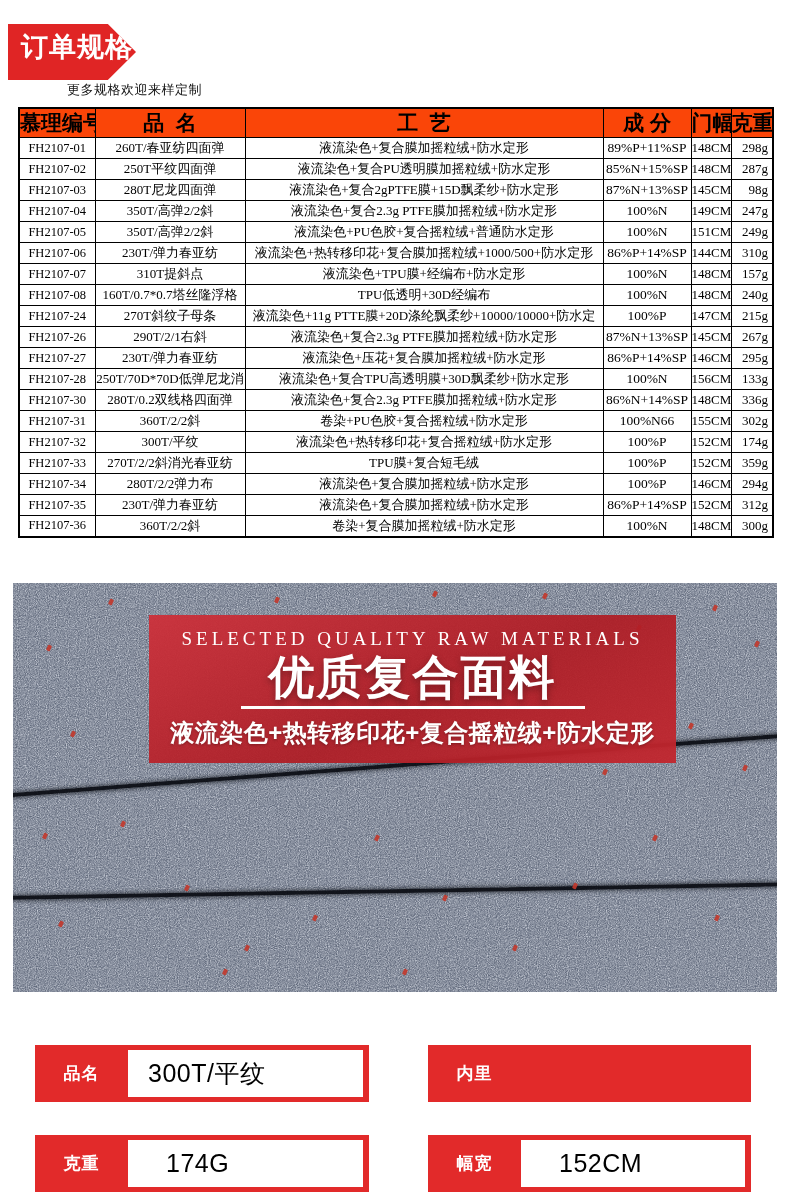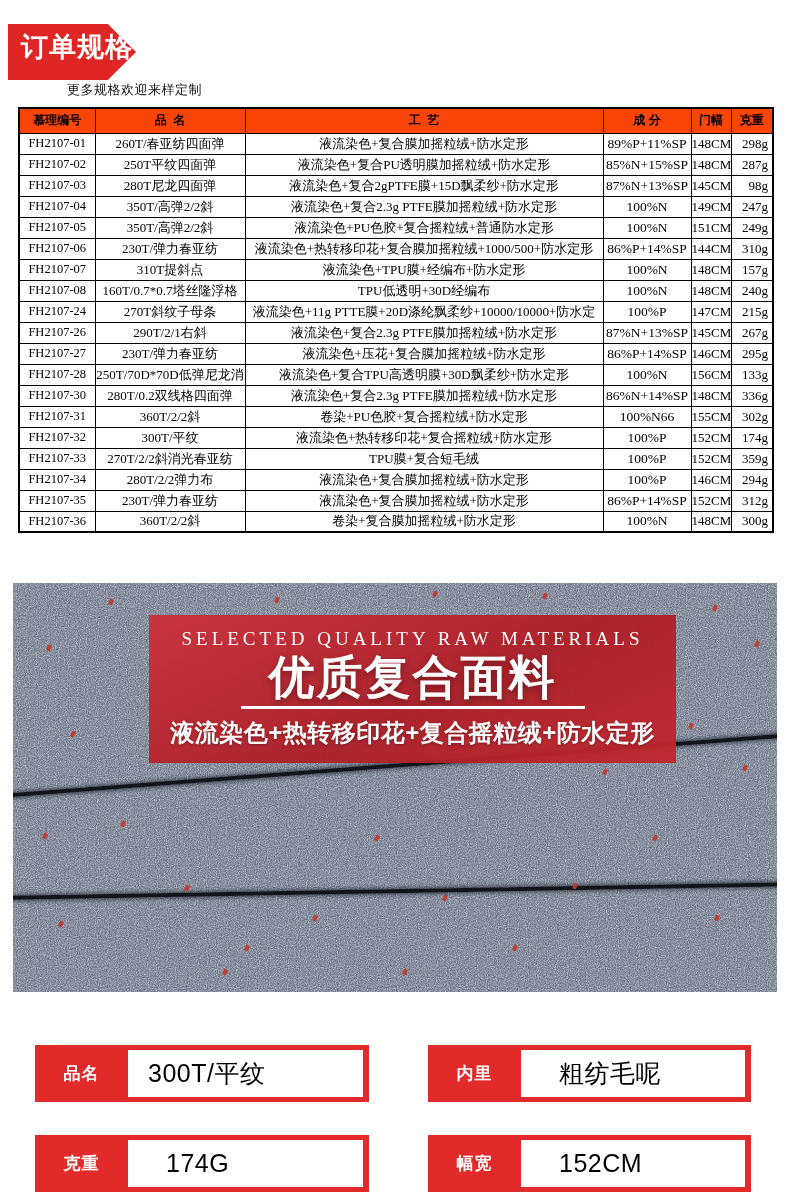--- a/index.html
+++ b/index.html
@@ -39,21 +39,21 @@
   }
   table.spec th,table.spec td{
     border:1px solid #000;
     white-space:pre;overflow:hidden;
     text-align:center;vertical-align:middle;
   }
   table.spec{border:2px solid #000;}
   table.spec th{
     background:var(--table-header);
     font-family:"Liberation Sans","DejaVu Sans",sans-serif;
-    font-weight:700;font-size:12px;color:#000;height:25px;
+    font-weight:700;font-size:21px;color:#000;height:25px;
   }
   table.spec td{height:21px;font-size:13px;color:#000;}
   table.spec td:nth-child(1){font-size:12.5px;}
   table.spec td:nth-child(6){text-align:right;padding-right:4px;}
   table.spec td:nth-child(4){font-size:13.5px;}
 
   
   .fabric{
     position:absolute;left:13px;top:583px;width:764px;height:409px;
     background:#3c4456;overflow:hidden;
@@ -350,21 +350,20 @@
     <div class="cn-sub">液流染色+热转移印花+复合摇粒绒+防水定形</div>
   </div>
 </div>
 
 <div class="spec-box" id="box-pinming">
   <div class="label">品名</div>
   <div class="field">300T/平纹</div>
 </div>
 <div class="spec-box" id="box-neili">
   <div class="label">内里</div>
-  <div class="field pad-lg">粗纺毛呢</div>
 </div>
 <div class="spec-box" id="box-kezhong">
   <div class="label">克重</div>
   <div class="field pad-lg">174G</div>
 </div>
 <div class="spec-box" id="box-fukuan">
   <div class="label">幅宽</div>
   <div class="field pad-lg">152CM</div>
 </div>
 

